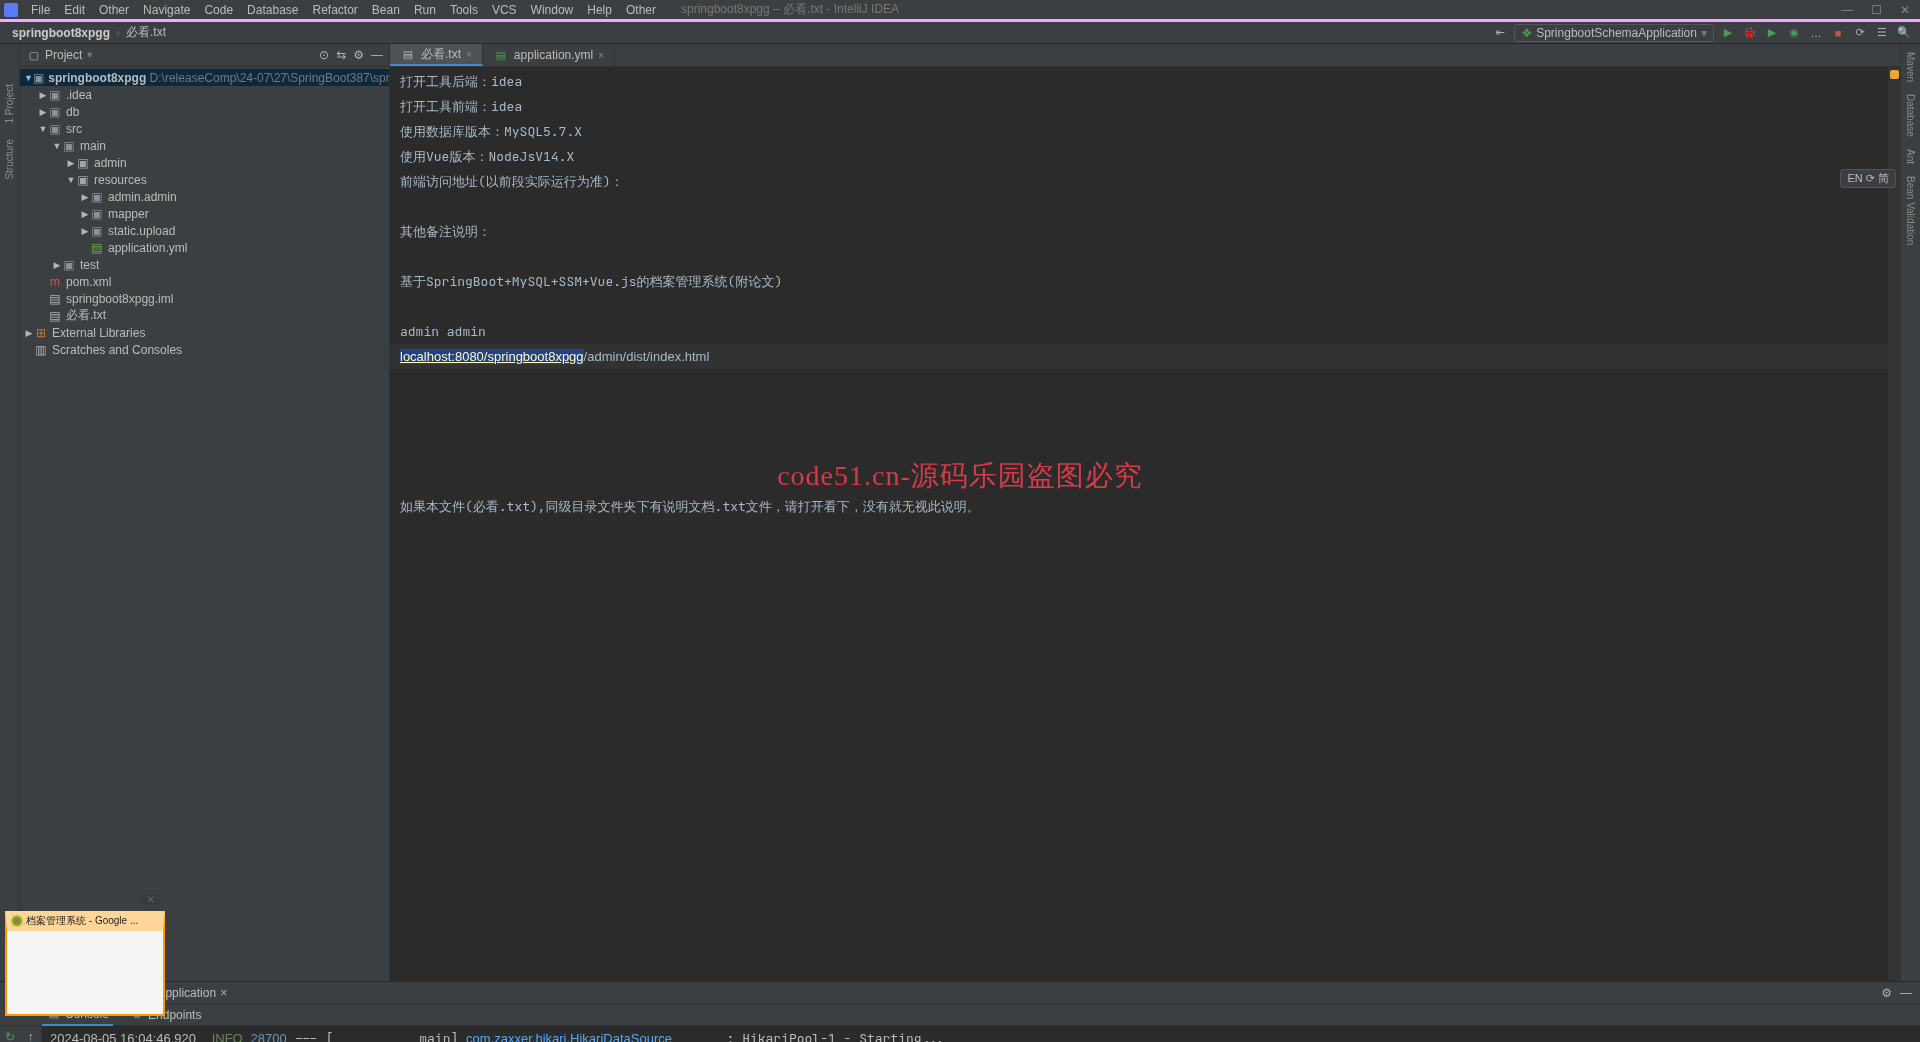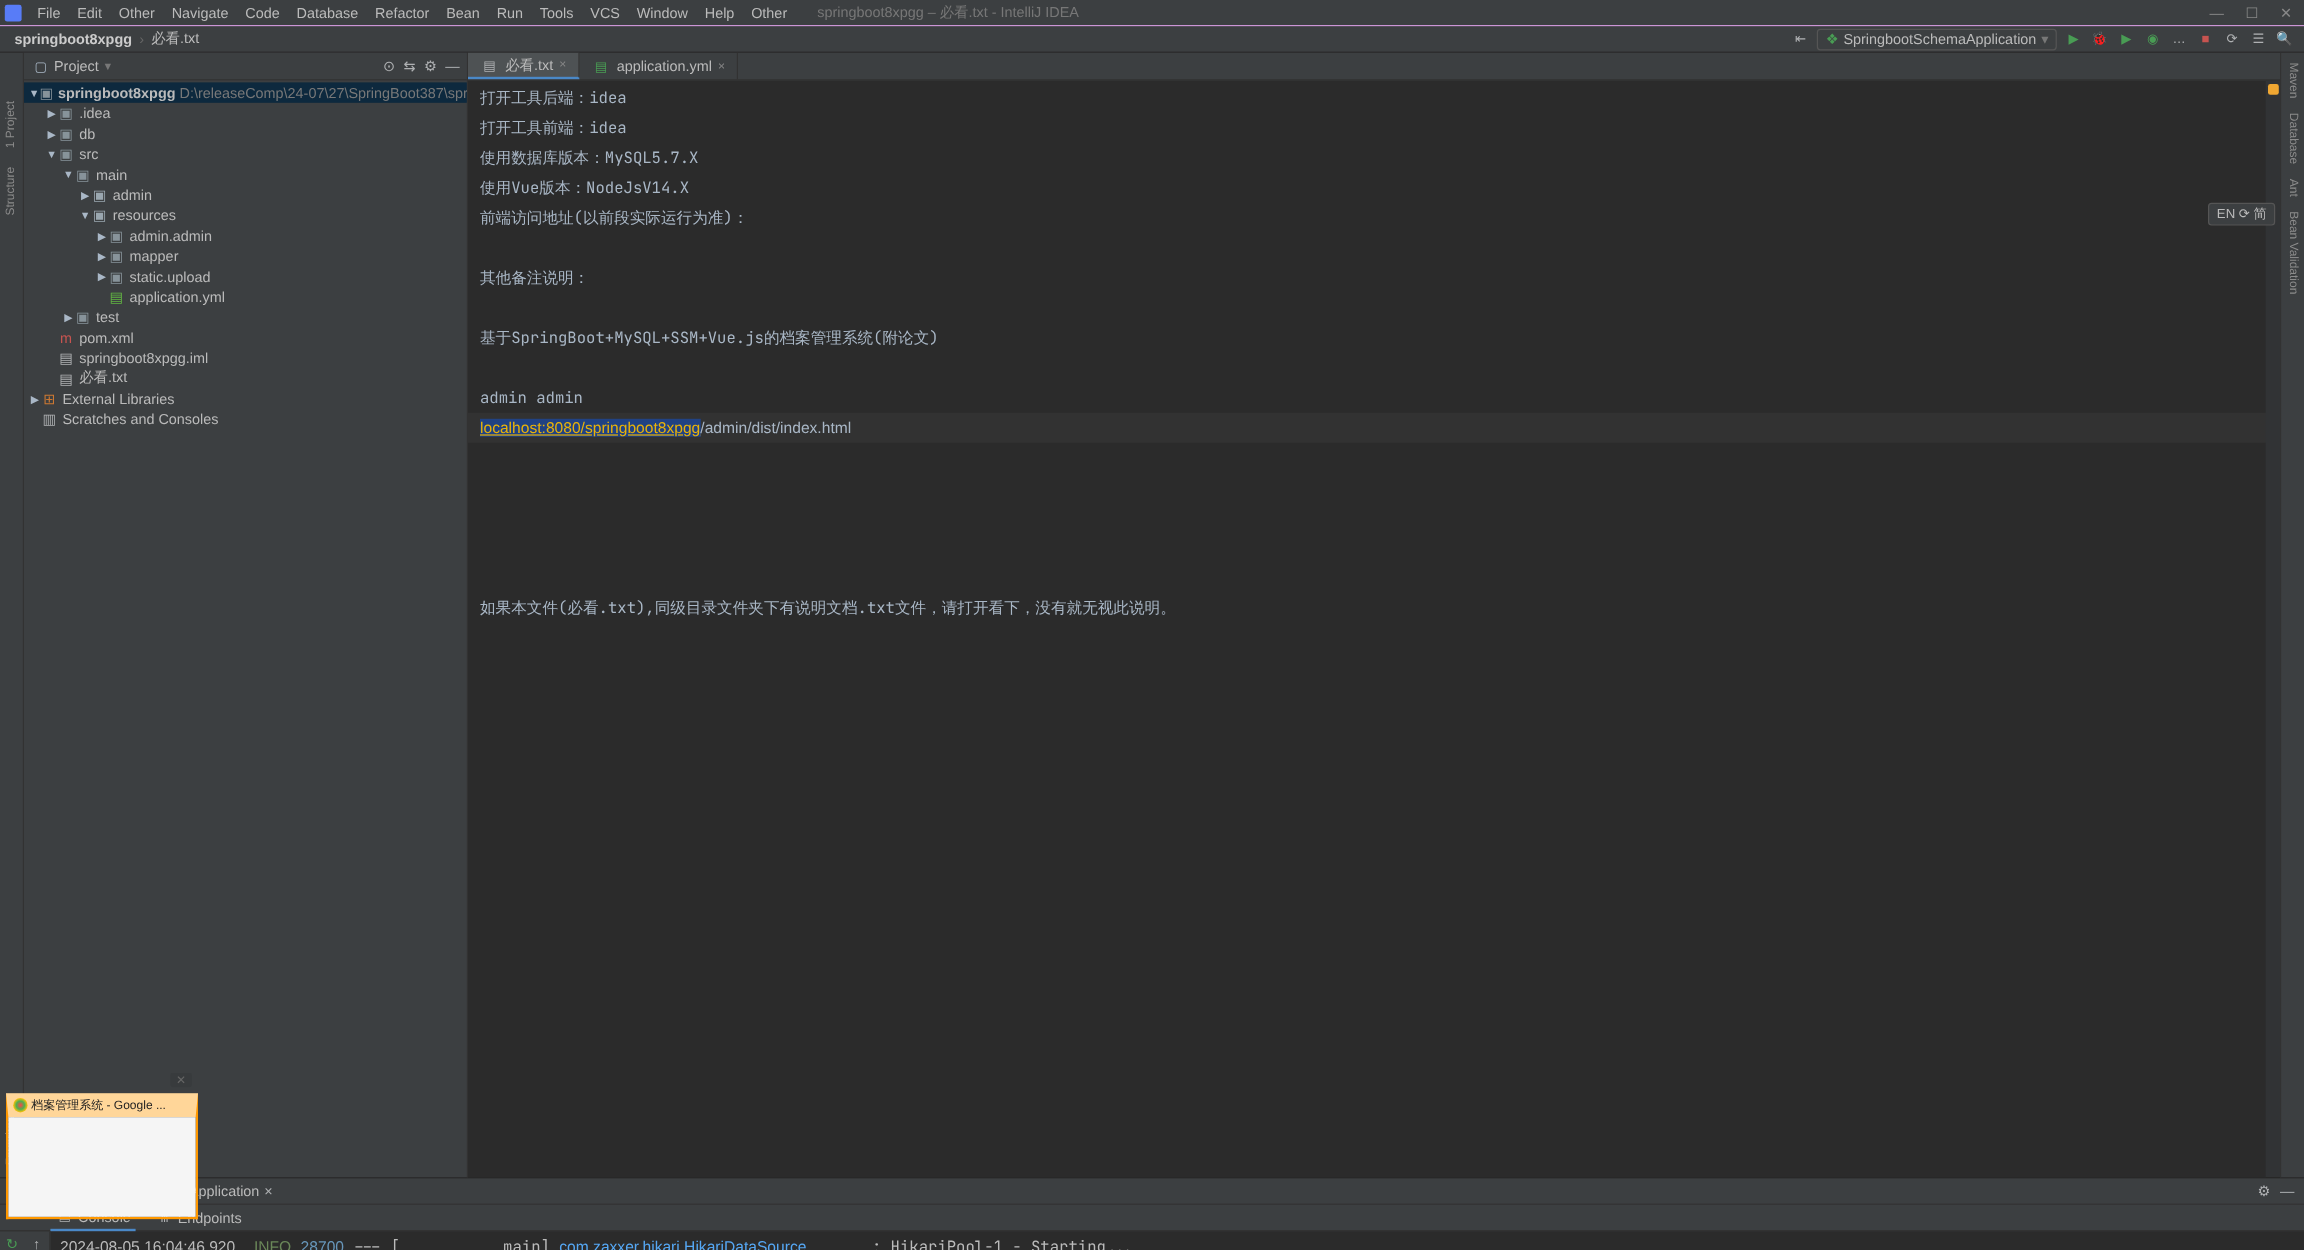--- a/index.html
+++ b/index.html
@@ -1,17 +1,17 @@
 <!DOCTYPE html>
 <html><head>
 <meta charset="utf-8">
 <style>
 *{margin:0;padding:0;box-sizing:border-box;font-family:"Segoe UI","Microsoft YaHei",sans-serif}
 body{background:#2b2b2b;color:#a9b7c6;font-size:12px;overflow:hidden;width:1920px;height:1042px}
-.menubar{height:22px;background:#3c3f41;display:flex;align-items:center;padding:0 4px;color:#bbb;border-bottom:1px solid #f0abfc}
+.menubar{height:22px;background:#3c3f41;display:flex;align-items:center;padding:0 4px;color:#bbb;border-bottom:3px solid #f0abfc}
 .menubar .logo{width:14px;height:14px;background:#587cf7;border-radius:2px;margin-right:6px}
 .menubar .menu{padding:2px 7px;cursor:default}
 .menubar .title{margin-left:18px;color:#777}
 .menubar .wc{margin-left:auto;display:flex;gap:18px;margin-right:6px}
 .menubar .wc span{color:#888}
 .crumbbar{height:22px;background:#3c3f41;display:flex;align-items:center;padding:0 8px;color:#bbb;border-bottom:1px solid #282828}
 .crumbbar .cr{padding:2px 4px}
 .crumbbar .sep{color:#666;margin:0 2px}
 .crumbbar .toolbar-r{margin-left:auto;display:flex;align-items:center;gap:6px}
 .iconbox{width:16px;height:16px;display:inline-flex;align-items:center;justify-content:center;font-size:11px}
@@ -42,21 +42,21 @@
 .file-xml{color:#c75450}
 .editor{flex:1;display:flex;flex-direction:column;background:#2b2b2b}
 .edtabs{height:23px;background:#3c3f41;border-bottom:1px solid #323232;display:flex;align-items:flex-end}
 .edtabs .tab{height:22px;padding:0 10px;display:flex;align-items:center;gap:5px;color:#bbb;border-right:1px solid #323232;cursor:default}
 .edtabs .tab.active{background:#4e5254;border-bottom:2px solid #4a88c7}
 .edtabs .tab .x{color:#888;font-size:10px}
 .editbody{flex:1;display:flex;overflow:hidden;position:relative}
 .gutter{width:54px;background:#313335;text-align:right;padding:2px 8px 0 0;color:#606366;font-family:"JetBrains Mono",Consolas,monospace;font-size:13px;line-height:25px}
 .code{flex:1;padding:2px 10px 0 10px;font-family:"JetBrains Mono",Consolas,monospace;font-size:13px;line-height:25px;white-space:pre;position:relative}
 .code .hl{background:#323232;display:block;margin-left:-10px;margin-right:-10px;padding-left:10px}
-.code .url{color:#eab308;text-decoration:underline;background:#214283}
+.code .url{color:#fef9c3;text-decoration:underline;background:#214283}
 .rightrail{width:20px;background:#3c3f41;border-left:1px solid #323232;display:flex;flex-direction:column;align-items:center;padding-top:8px;gap:12px;color:#8c8c8c}
 .rightrail .rl{writing-mode:vertical-rl;font-size:10px;cursor:default}
 .watermark{position:absolute;left:50%;top:413px;transform:translateX(-50%);color:#d73a49;font-size:28px;font-family:"Microsoft YaHei";letter-spacing:1px;pointer-events:none}
 .runtool{height:270px;border-top:1px solid #282828;display:flex;flex-direction:column;background:#2b2b2b}
 .runtitle{height:22px;background:#3c3f41;display:flex;align-items:center;padding:0 8px;border-bottom:1px solid #323232}
 .runtitle .lbl{color:#bbb}
 .runtitle .cfg{margin-left:6px;color:#bbb}
 .runtitle .tools{margin-left:auto;display:flex;gap:8px;color:#afb1b3}
 .runtabs{height:22px;background:#3c3f41;display:flex;align-items:center;padding-left:42px;gap:12px;border-bottom:1px solid #323232}
 .runtabs .tb{color:#bbb;cursor:default;display:flex;align-items:center;gap:3px;padding:2px 4px}
@@ -262,20 +262,21 @@
     </div>
   </div>
 
   <div class="rightrail">
     <span class="rl">Maven</span>
     <span class="rl">Database</span>
     <span class="rl">Ant</span>
     <span class="rl">Bean Validation</span>
   </div>
 
+  <div class="watermark">code51.cn-源码乐园盗图必究</div>
   <div class="lang-badge">EN ⟳ 简</div>
 </div>
 
 <div class="runtool">
   <div class="runtitle">
     <span class="lbl">Run:</span>
     <span class="green iconbox">❖</span>
     <span class="cfg">SpringbootSchemaApplication</span>
     <span class="gray" style="margin-left:4px">×</span>
     <div class="tools">

